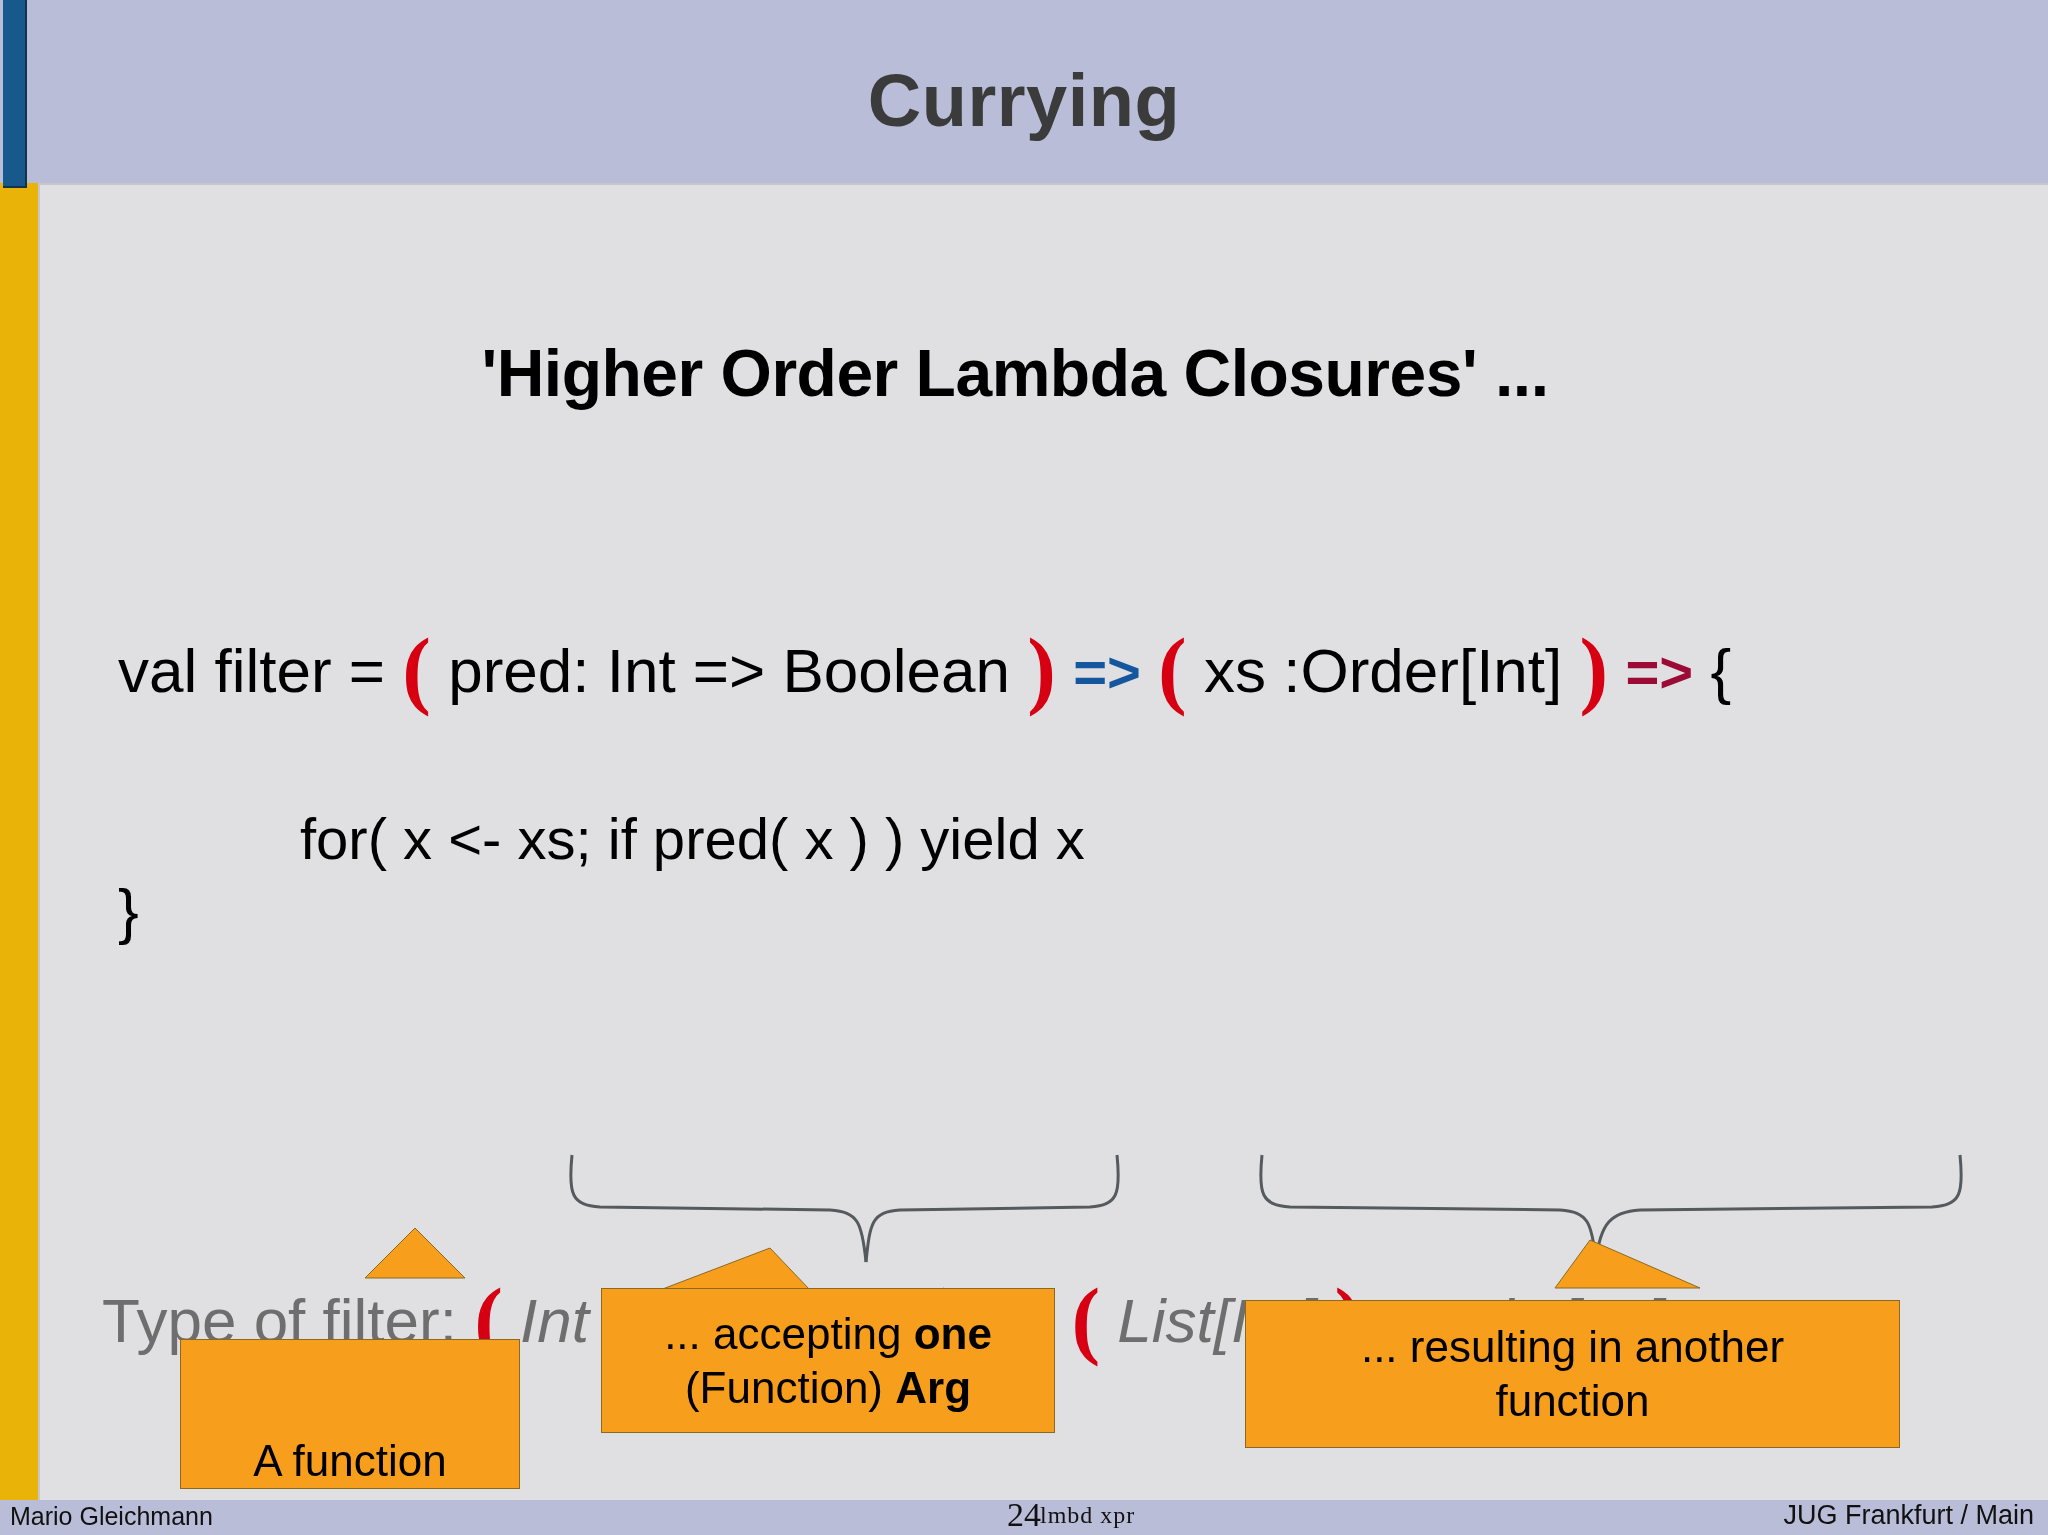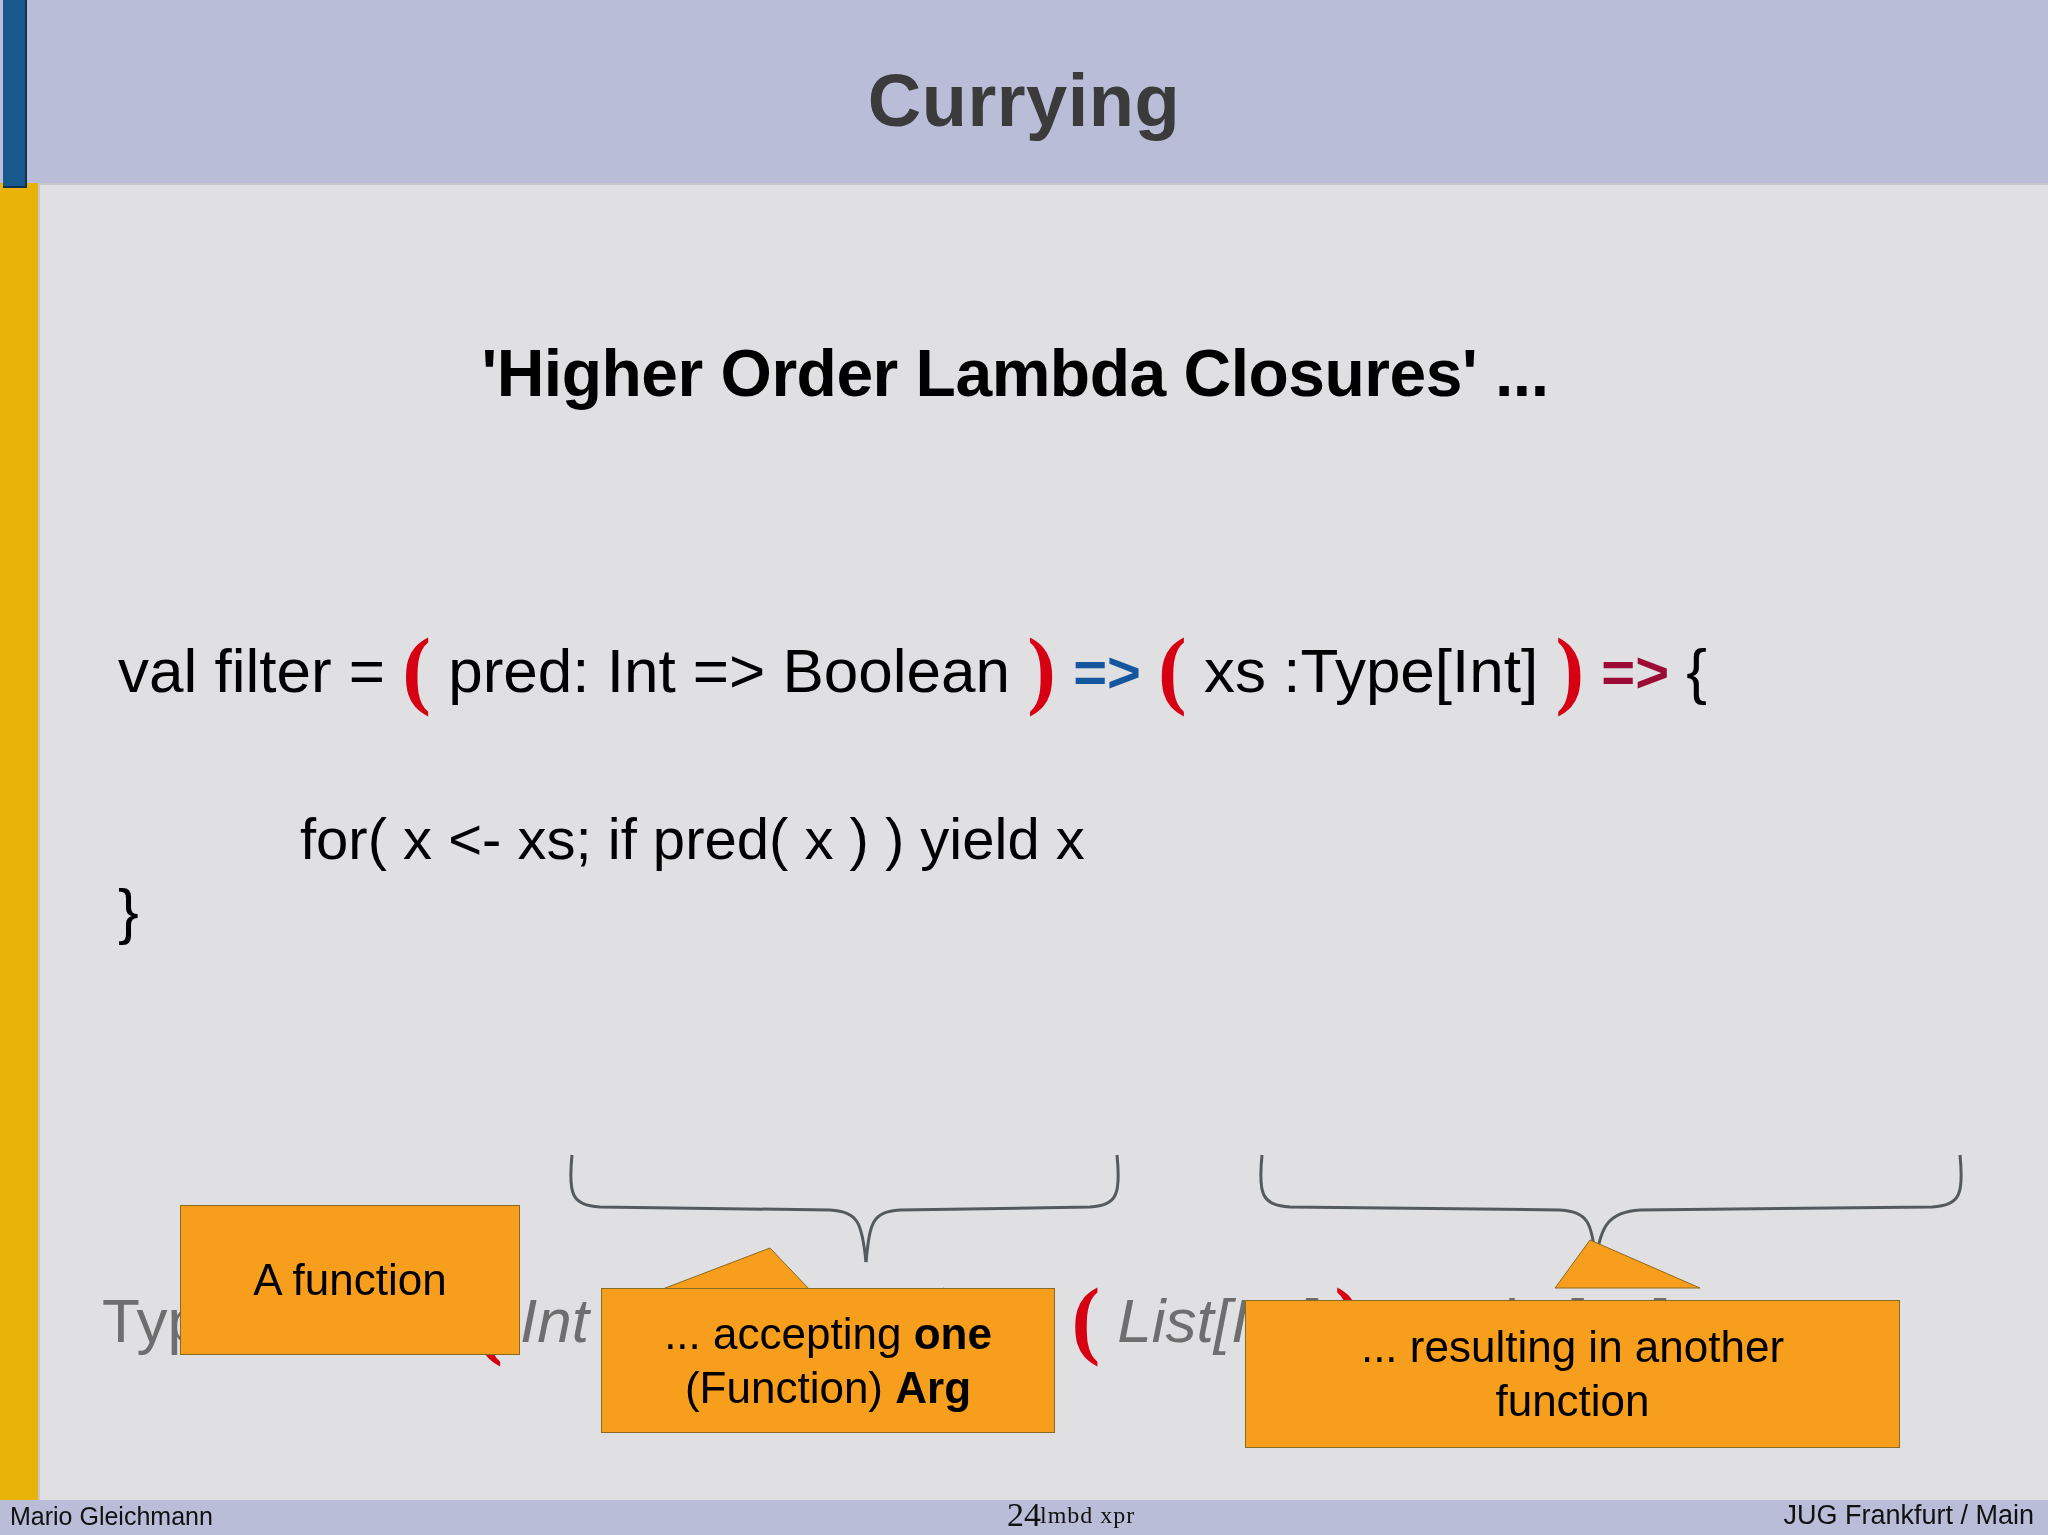--- a/index.html
+++ b/index.html
@@ -212,21 +212,21 @@
   <div class="accent-bar"></div>
   <div class="slide-title">Currying</div>
 
   <div class="content-panel">
 
     <div class="headline">'Higher Order Lambda Closures' ...</div>
 
     <div class="code-area">
 
       <div class="code-line-1">
-        <span>val filter = </span><span class="paren-red">(</span><span> pred: Int =&gt; Boolean </span><span class="paren-red">)</span> <span class="arrow-blue">=&gt;</span> <span class="paren-red">(</span><span> xs :Type[Int] </span><span class="paren-red">)</span> <span class="arrow-maroon">=&gt;</span> <span>{</span>
+        <span>val filter = </span><span class="paren-red">(</span><span> pred: Int =&gt; Boolean </span><span class="paren-red">)</span> <span class="arrow-blue">=&gt;</span> <span class="paren-red">(</span><span> xs :Order[Int] </span><span class="paren-red">)</span> <span class="arrow-maroon">=&gt;</span> <span>{</span>
       </div>
 
       <div class="code-line-2">for( x &lt;- xs; if pred( x ) ) yield x</div>
       <div class="code-line-3">}</div>
 
       <div class="type-line">
         <span>Type of filter:</span> <span class="paren-red">(</span><span class="type-ital"> Int =&gt; Boolean </span><span class="paren-red">)</span> <span class="arrow-blue">=&gt;</span> <span class="paren-red">(</span><span class="type-ital"> List[Int] </span><span class="paren-red">)</span> <span class="arrow-maroon">=&gt;</span><span class="type-ital"> List[Int]</span>
       </div>
 
     </div>
@@ -240,21 +240,21 @@
     <path d="M 1262 1155 C 1258 1195, 1262 1205, 1290 1207 L 1560 1210 C 1588 1212, 1592 1222, 1596 1262" fill="none" stroke="#555a5f" stroke-width="3"></path>
     <path d="M 1960 1155 C 1964 1195, 1960 1205, 1932 1207 L 1640 1210 C 1612 1212, 1600 1222, 1596 1262" fill="none" stroke="#555a5f" stroke-width="3"></path>
 
     <polygon points="415,1228 465,1278 365,1278" fill="#f79e1c" stroke="#8a6a20" stroke-width="1"></polygon>
 
     <polygon points="770,1248 810,1290 660,1290" fill="#f79e1c" stroke="#8a6a20" stroke-width="1"></polygon>
 
     <polygon points="1590,1240 1700,1288 1555,1288" fill="#f79e1c" stroke="#8a6a20" stroke-width="1"></polygon>
   </svg>
 
-  <div class="callout" style="left:180px; top:1205px; width:340px; height:150px;">
+  <div class="callout" style="left:180px; top:1339px; width:340px; height:150px;align-items:flex-end;">
     <div>A function</div>
   </div>
 
   <div class="callout" style="left:575px; top:1288px; width:454px; height:145px;margin-left:26px;">
     <div>
       <span>... accepting </span><b>one</b><br>
       <span>(Function) </span><b>Arg</b>
     </div>
   </div>
 

